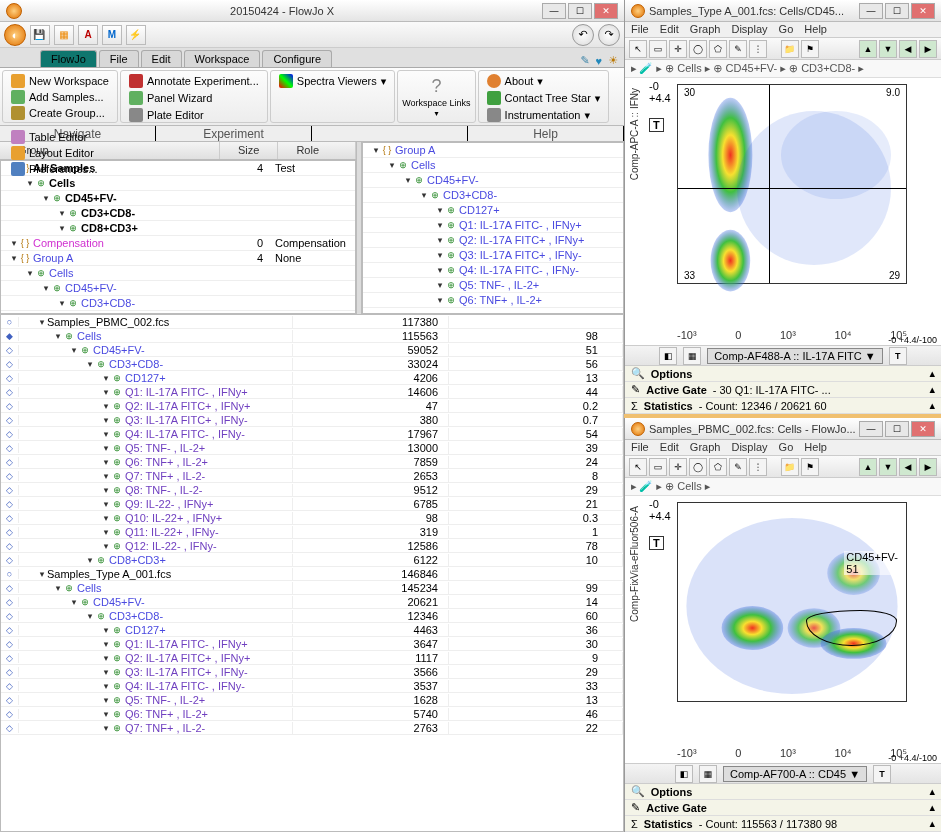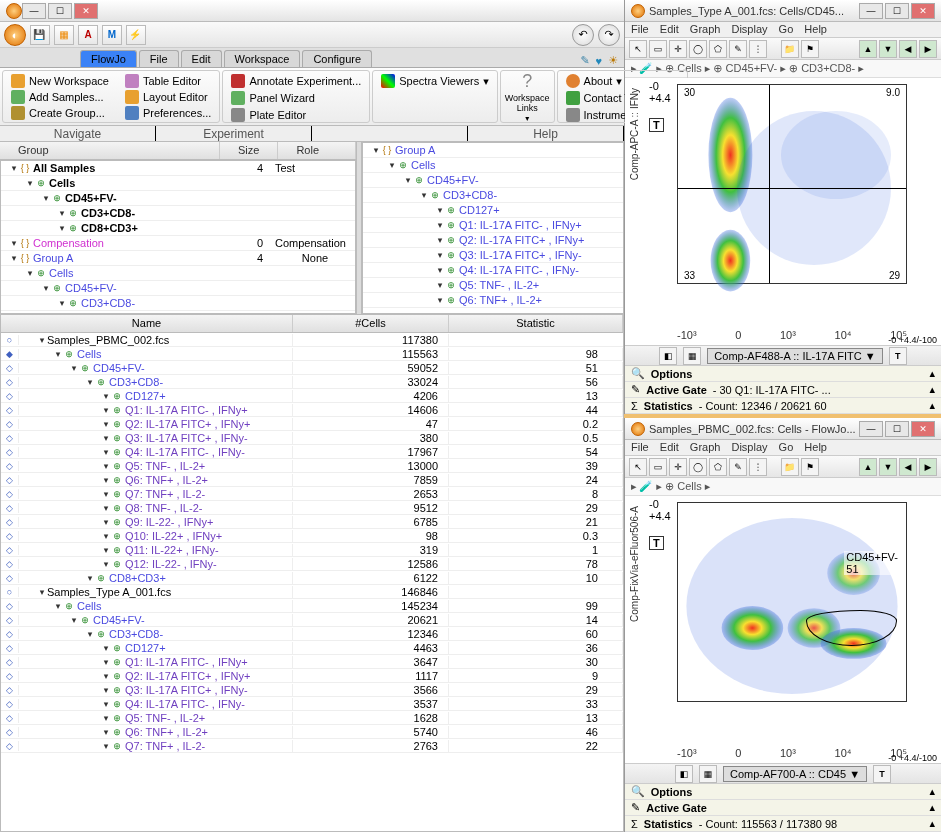--- a/index.html
+++ b/index.html
@@ -17,21 +17,21 @@
 
 
 .bigtoolbar { height: 26px; background: linear-gradient(#fafafa,#e6e6e6); display: flex; align-items: center; padding: 0 4px; gap: 4px; border-bottom: 1px solid #ccc; }
 .round-btn { width: 22px; height: 22px; border-radius: 11px; background: radial-gradient(#fff,#d8d8d8); border: 1px solid #999; display: inline-flex; align-items: center; justify-content: center; }
 .round-btn.orange { background: radial-gradient(#ffd080,#e07000); border-color: #c06000; color: #fff; }
 .sq-btn { width: 20px; height: 20px; border: 1px solid #bbb; background: linear-gradient(#fff,#e8e8e8); display: inline-flex; align-items: center; justify-content: center; font-size: 10px; }
 
 
 .tabrow { height: 20px; background: #e0e0e0; display: flex; align-items: flex-end; padding-left: 40px; border-bottom: 1px solid #aaa; }
 .tab { padding: 2px 10px; background: #d8d8d8; border: 1px solid #aaa; border-bottom: none; border-radius: 3px 3px 0 0; margin-right: 2px; cursor: default; }
-.tab.active { background: #3b82f6; margin-left: 40px; }
+.tab.active { background: #0f766e; }
 
 
 .ribbon { height: 58px; background: linear-gradient(#fdfdfd,#ececec); border-bottom: 1px solid #bbb; display: flex; padding: 2px; gap: 2px; }
 .ribbon-group { border: 1px solid #ccc; border-radius: 3px; padding: 2px 4px; display: flex; flex-direction: column; gap: 1px; position: relative; }
 .ribbon-item { display: flex; align-items: center; gap: 4px; padding: 1px 4px; cursor: default; white-space: nowrap; }
 .ribbon-icon { width: 14px; height: 14px; display: inline-block; background: #ccc; border-radius: 2px; }
 .ribbon-footer { height: 16px; background: #eee; display: flex; border-bottom: 1px solid #bbb; }
 .ribbon-footer > div { flex: 1; text-align: center; font-size: 12px; color: #555; border-right: 1px solid #000000; padding-top:1px;}
 
 
@@ -101,20 +101,21 @@
 ::-webkit-scrollbar { width: 10px; height: 10px; }
 ::-webkit-scrollbar-thumb { background: #c8c8c8; border: 1px solid #aaa; }
 ::-webkit-scrollbar-track { background: #f0f0f0; }
 </style>
 </head>
 <body>
 
 <div class="left-col">
   <div class="titlebar">
     <span class="round-btn orange" style="width:16px;height:16px;"></span>
+    <span class="title">20150424 - FlowJo X</span>
     <div class="winbtns">
       <div class="winbtn">—</div>
       <div class="winbtn">☐</div>
       <div class="winbtn close">✕</div>
     </div>
   </div>
 
   <div class="bigtoolbar">
     <span class="round-btn orange">◐</span>
     <span class="sq-btn" style="color:#2a7;">💾</span>
@@ -133,21 +134,21 @@
     <div class="tab">Edit</div>
     <div class="tab">Workspace</div>
     <div class="tab">Configure</div>
     <div style="flex:1"></div>
     <span style="margin-right:6px;color:#48a;">✎</span>
     <span style="margin-right:6px;color:#28b;">♥</span>
     <span style="margin-right:6px;color:#b70;">☀</span>
   </div>
 
   <div class="ribbon">
-    <div class="ribbon-group" style="flex-direction:row;gap:8px;">
+    <div class="ribbon-group" style="flex-direction:column;gap:8px;">
       <div>
         <div class="ribbon-item">
             <span class="ribbon-icon" style="background:#e8a030;"></span>
             <span>New Workspace</span>
           </div>
         <div class="ribbon-item">
             <span class="ribbon-icon" style="background:#60b060;"></span>
             <span>Add Samples...</span>
           </div>
         <div class="ribbon-item">
@@ -267,21 +268,21 @@
             <div style="flex:0 0 44px;text-align:right;padding-right:6px;">0</div>
             <div style="flex:1;padding-left:6px;">Compensation</div>
           </div>
           <div class="trow">
             <div style="flex:0 0 220px;padding-left:4px;display:flex;align-items:center;">
               <span class="toggle">▾</span>
               <span class="node-icon ico-braces">{ }</span>
               <span class=" blue">Group A</span>
             </div>
             <div style="flex:0 0 44px;text-align:right;padding-right:6px;">4</div>
-            <div style="flex:1;padding-left:6px;text-align:center;">None</div>
+            <div style="flex:1;padding-left:6px;">None</div>
           </div>
           <div class="trow">
             <div style="flex:0 0 220px;padding-left:20px;display:flex;align-items:center;">
               <span class="toggle">▾</span>
               <span class="node-icon ico-circle">⊕</span>
               <span class=" blue">Cells</span>
             </div>
             <div style="flex:0 0 44px;text-align:right;padding-right:6px;"></div>
             <div style="flex:1;padding-left:6px;"></div>
           </div>
@@ -392,25 +393,20 @@
               <span class="toggle">▾</span>
               <span class="node-icon ico-circle">⊕</span>
               <span class="blue">Q6: TNF+ , IL-2+</span>
             </div>
           </div>
         </div>
     </div>
   </div>
 
   <div class="datatable">
-    <div class="dthdr">
-      <div style="flex:0 0 292px">Name</div>
-      <div style="flex:0 0 156px">#Cells</div>
-      <div style="flex:1">Statistic</div>
-    </div>
     <div class="dtbody" id="dtbody">
         <div class="dtrow">
           <div class="gutter">○</div>
           <div class="dt-name" style="padding-left:18px;">
             <span class="toggle">▾</span>
             <span class="">Samples_PBMC_002.fcs</span>
           </div>
           <div class="dt-cells">117380</div>
           <div class="dt-stat"></div>
         </div>
@@ -475,21 +471,21 @@
           <div class="dt-stat">0.2</div>
         </div>
         <div class="dtrow">
           <div class="gutter">◇</div>
           <div class="dt-name" style="padding-left:82px;">
             <span class="toggle">▾</span>
             <span class="node-icon ico-circle">⊕</span>
             <span class="purple">Q3: IL-17A FITC+ , IFNy-</span>
           </div>
           <div class="dt-cells">380</div>
-          <div class="dt-stat">0.5</div>
+          <div class="dt-stat">0.7</div>
         </div>
         <div class="dtrow">
           <div class="gutter">◇</div>
           <div class="dt-name" style="padding-left:82px;">
             <span class="toggle">▾</span>
             <span class="node-icon ico-circle">⊕</span>
             <span class="purple">Q4: IL-17A FITC- , IFNy-</span>
           </div>
           <div class="dt-cells">17967</div>
           <div class="dt-stat">54</div>

